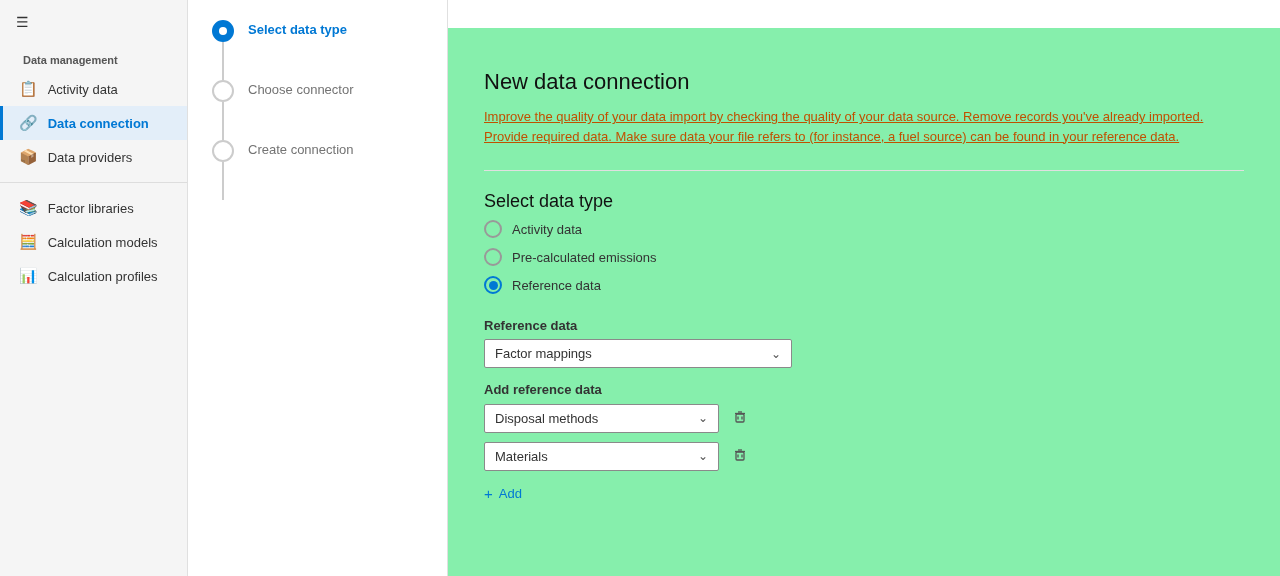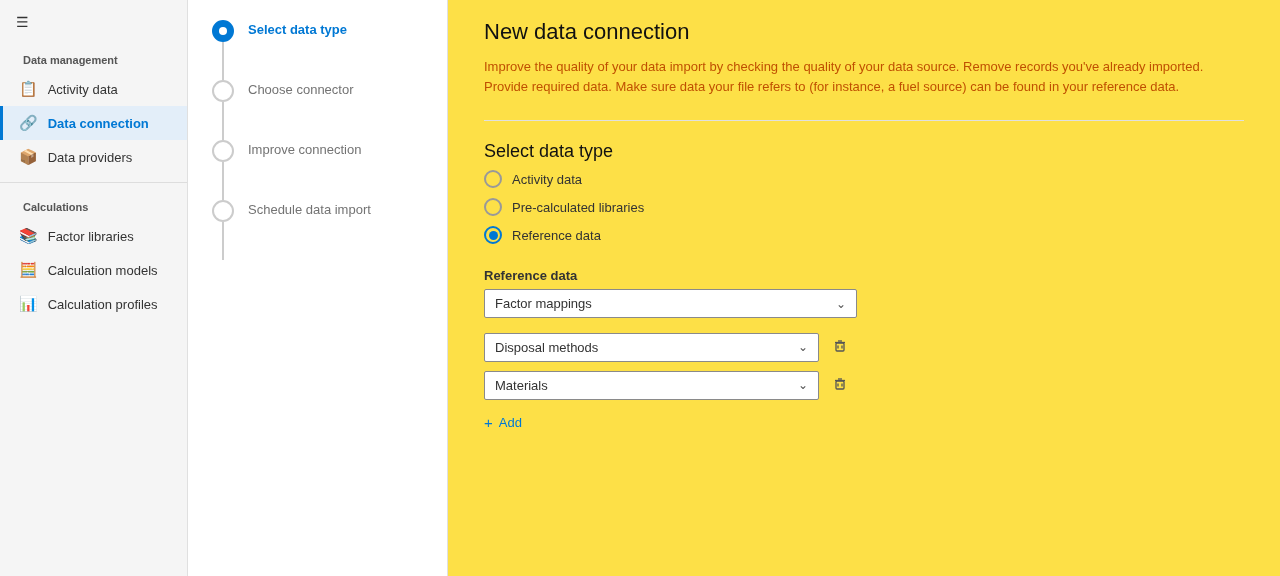--- a/index.html
+++ b/index.html
@@ -101,35 +101,37 @@
     }
     .step-label.active {
       color: #0078d4;
       font-weight: 600;
     }
 
     
     .main-content {
       flex: 1;
       overflow-y: auto;
-      padding: 19px 36px;
-      background: #fde047;
+      padding: 41px 36px;
+      background: #86efac;
+      margin-top: 28px;
     }
     .page-title {
       font-size: 22px;
       font-weight: 400;
       color: #111;
       margin-bottom: 12px;
     }
     .info-text {
       color: #c05000;
       font-size: 13px;
       line-height: 1.5;
       margin-bottom: 24px;
       max-width: 740px;
+      text-decoration: underline;
     }
     .divider-h { border: none; border-top: 1px solid #e0e0e0; margin-bottom: 20px; }
 
     .section-title {
       font-size: 18px;
       font-weight: 400;
       margin-bottom: 8px;
       color: #111;
     }
     .section-desc {
@@ -169,22 +171,22 @@
       align-items: center;
       justify-content: space-between;
       border: 1px solid #8a8a8a;
       border-radius: 2px;
       padding: 6px 10px;
       cursor: pointer;
       background: #fff;
       font-size: 13px;
       color: #333;
     }
-    .dropdown-wide { width: 373px; }
-    .dropdown-medium { width: 335px; }
+    .dropdown-wide { width: 308px; }
+    .dropdown-medium { width: 235px; }
 
     .add-ref-row {
       display: flex;
       align-items: center;
       gap: 8px;
       margin-bottom: 8px;
     }
 
     .delete-btn {
       cursor: pointer;
@@ -223,21 +225,20 @@
   </div>
   <div class="sidebar-item active">
     <span class="icon">🔗</span>
     <span>Data connection</span>
   </div>
   <div class="sidebar-item">
     <span class="icon">📦</span>
     <span>Data providers</span>
   </div>
   <div class="sidebar-divider"></div>
-  <div class="sidebar-section-title">Calculations</div>
   <div class="sidebar-item">
     <span class="icon">📚</span>
     <span>Factor libraries</span>
   </div>
   <div class="sidebar-item">
     <span class="icon">🧮</span>
     <span>Calculation models</span>
   </div>
   <div class="sidebar-item">
     <span class="icon">📊</span>
@@ -261,64 +262,58 @@
       <div class="step-line"></div>
     </div>
     <span class="step-label">Choose connector</span>
   </div>
 
   <div class="step-item">
     <div class="step-connector">
       <div class="step-circle"></div>
       <div class="step-line"></div>
     </div>
-    <span class="step-label">Improve connection</span>
-  </div>
-
-  <div class="step-item">
-    <div class="step-connector">
-      <div class="step-circle"></div>
-      <div class="step-line"></div>
-    </div>
-    <span class="step-label">Schedule data import</span>
-  </div>
+    <span class="step-label">Create connection</span>
+  </div>
+
 
 </div>
 
 <div class="main-content">
   <h1 class="page-title">New data connection</h1>
   <p class="info-text">Improve the quality of your data import by checking the quality of your data source. Remove records you've already imported. Provide required data. Make sure data your file refers to (for instance, a fuel source) can be found in your reference data.</p>
   <hr class="divider-h">
 
   <h2 class="section-title">Select data type</h2>
 
   <div class="radio-group">
     <label class="radio-item">
       <div class="radio-circle"></div>
       <span>Activity data</span>
     </label>
     <label class="radio-item">
       <div class="radio-circle"></div>
-      <span>Pre-calculated libraries</span>
+      <span>Pre-calculated emissions</span>
     </label>
     <label class="radio-item">
       <div class="radio-circle checked"></div>
       <span>Reference data</span>
     </label>
   </div>
 
   <div class="field-group">
     <div class="field-label">Reference data</div>
     <div class="dropdown dropdown-wide">
       <span>Factor mappings</span>
       <span class="chevron-down">⌄</span>
     </div>
   </div>
 
   <div class="field-group">
+    <div class="field-label">Add reference data</div>
 
     <div class="add-ref-row">
       <div class="dropdown dropdown-medium">
         <span>Disposal methods</span>
         <span class="chevron-down">⌄</span>
       </div>
       <button class="delete-btn">
         <svg width="18" height="18" viewBox="0 0 18 18" fill="none" xmlns="http://www.w3.org/2000/svg">
           <rect x="5" y="7" width="8" height="8" rx="1" stroke="#555" stroke-width="1.3" fill="none"></rect>
           <line x1="7" y1="5" x2="11" y2="5" stroke="#555" stroke-width="1.3"></line>

